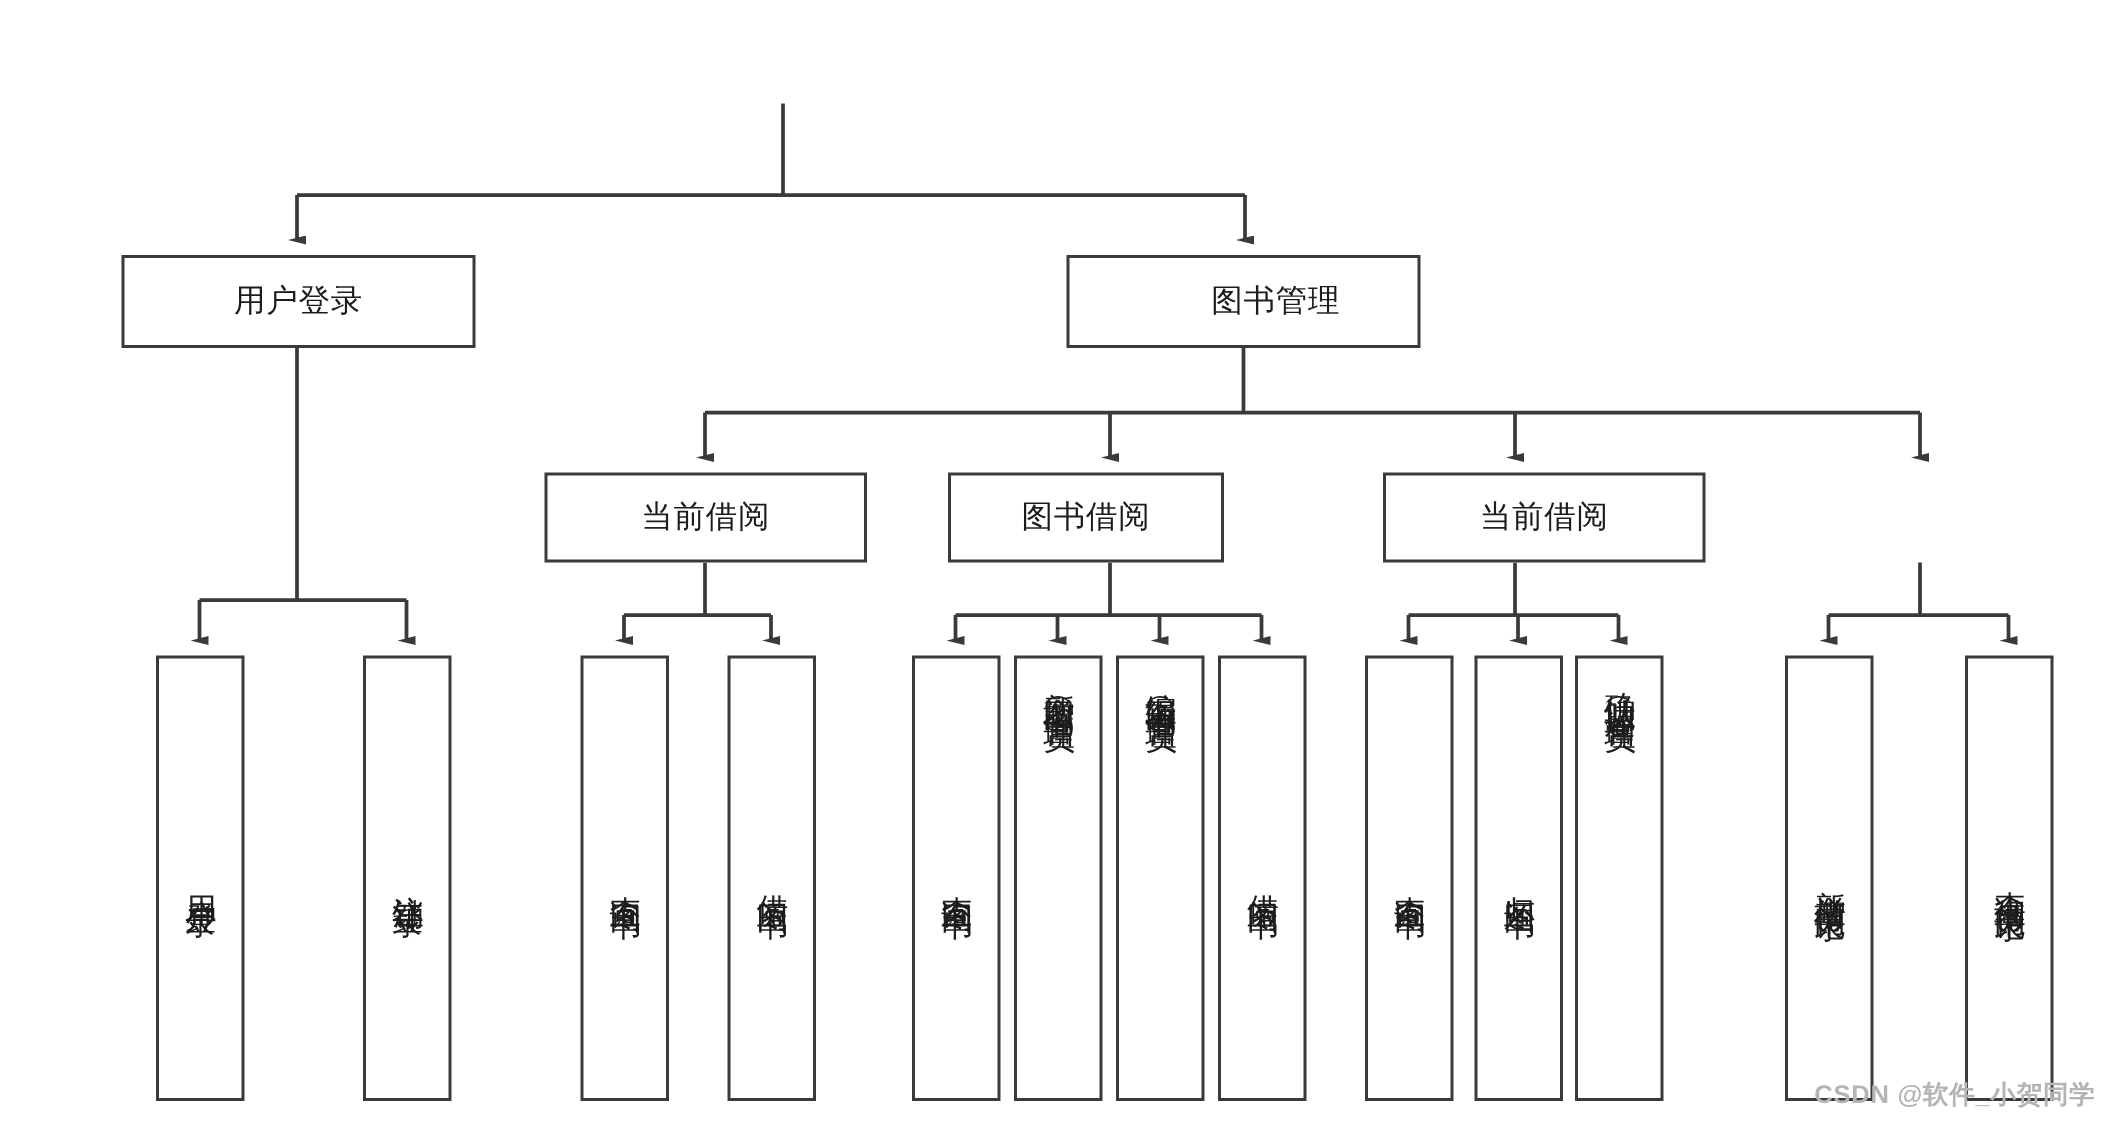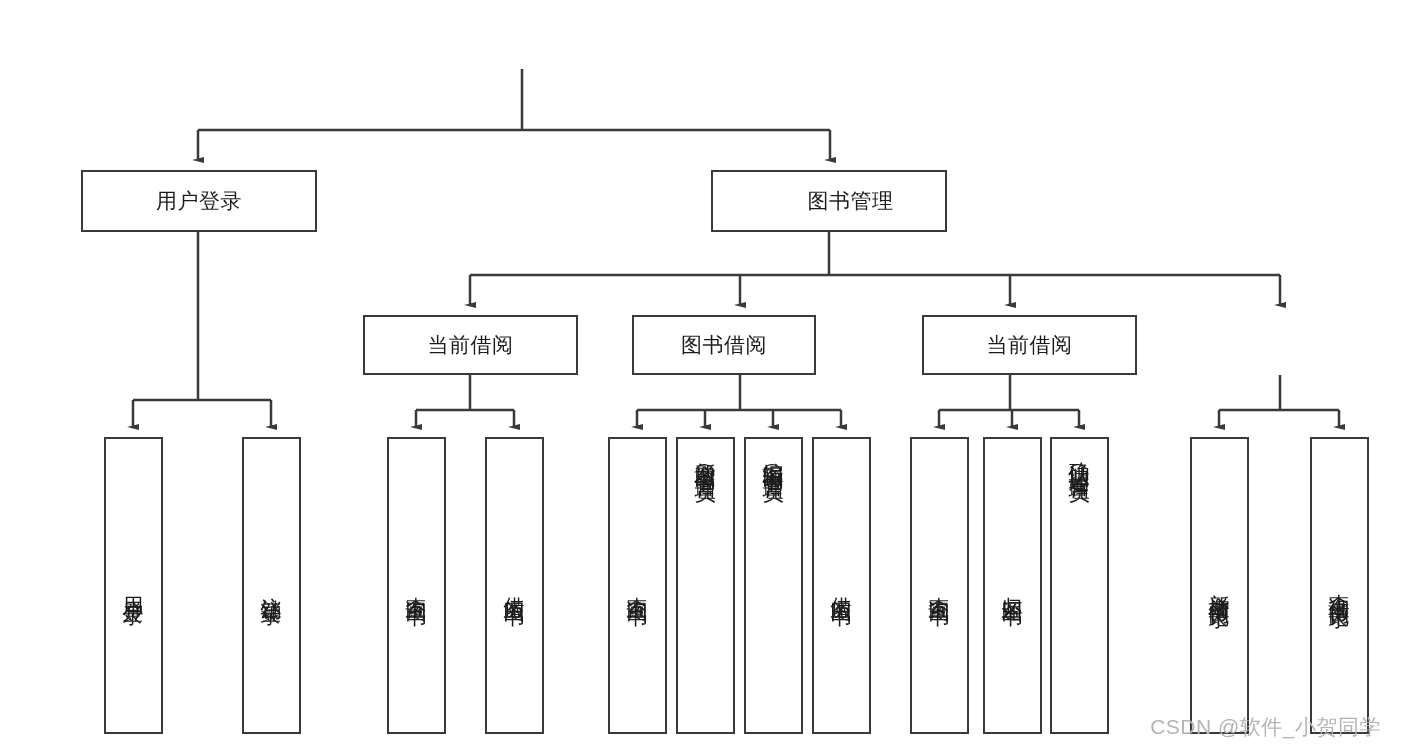--- a/index.html
+++ b/index.html
@@ -62,26 +62,27 @@
     line-height: 1.0;
     letter-spacing: 3px;
     white-space: nowrap;
   }
   .node.vert.centered {
     align-items: center;
     padding-top: 0;
   }
   #watermark {
     position: absolute;
-    right: 24px;
+    right: 8px;
     bottom: 6px;
-    font-size: 21px;
+    font-size: 17px;
     color: #b4b4b4;
     white-space: nowrap;
     letter-spacing: 0.5px;
+    font-weight: bold;
   }
 </style>
 </head>
 <body>
 
 <div id="diagram-root">
 
   <svg id="edges-svg" viewBox="0 0 1405 747">
     <defs>
       <marker id="arrow" markerWidth="10" markerHeight="12" refX="3" refY="6" orient="auto" markerUnits="userSpaceOnUse">

